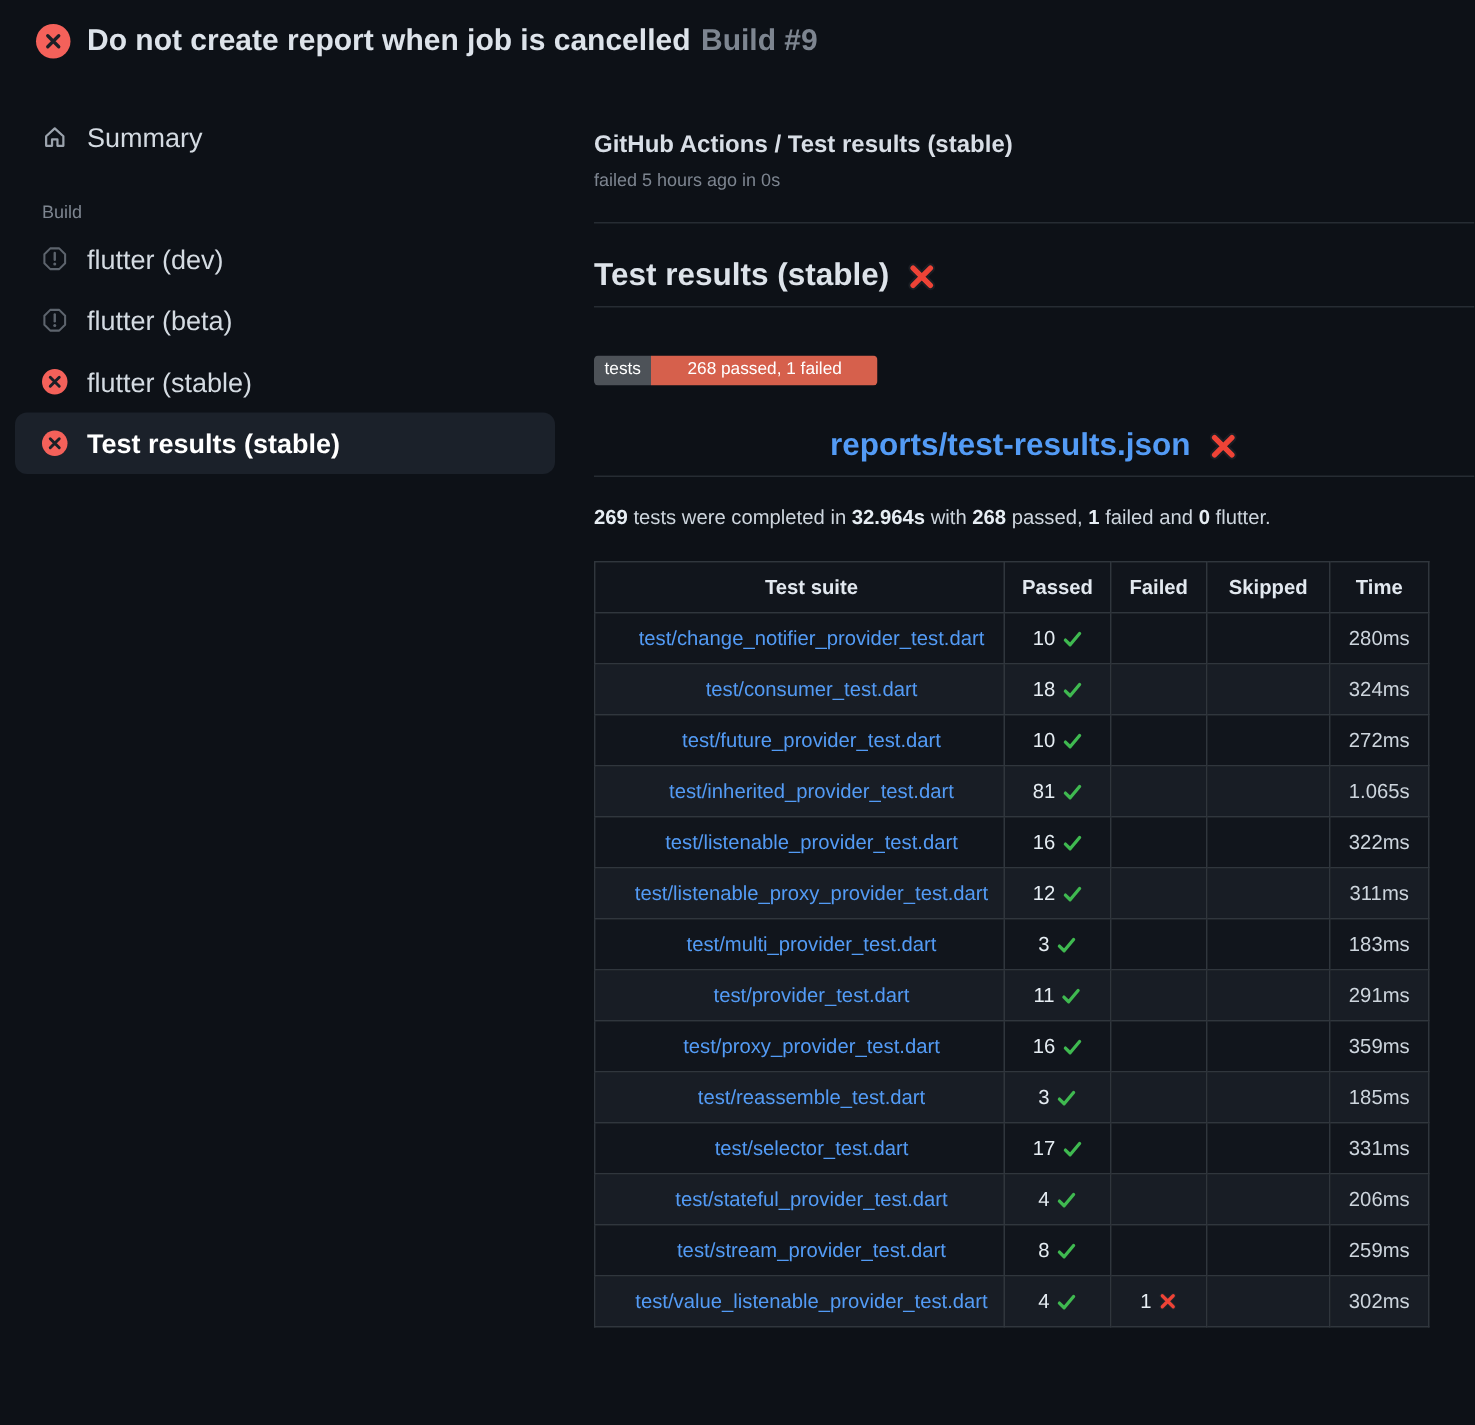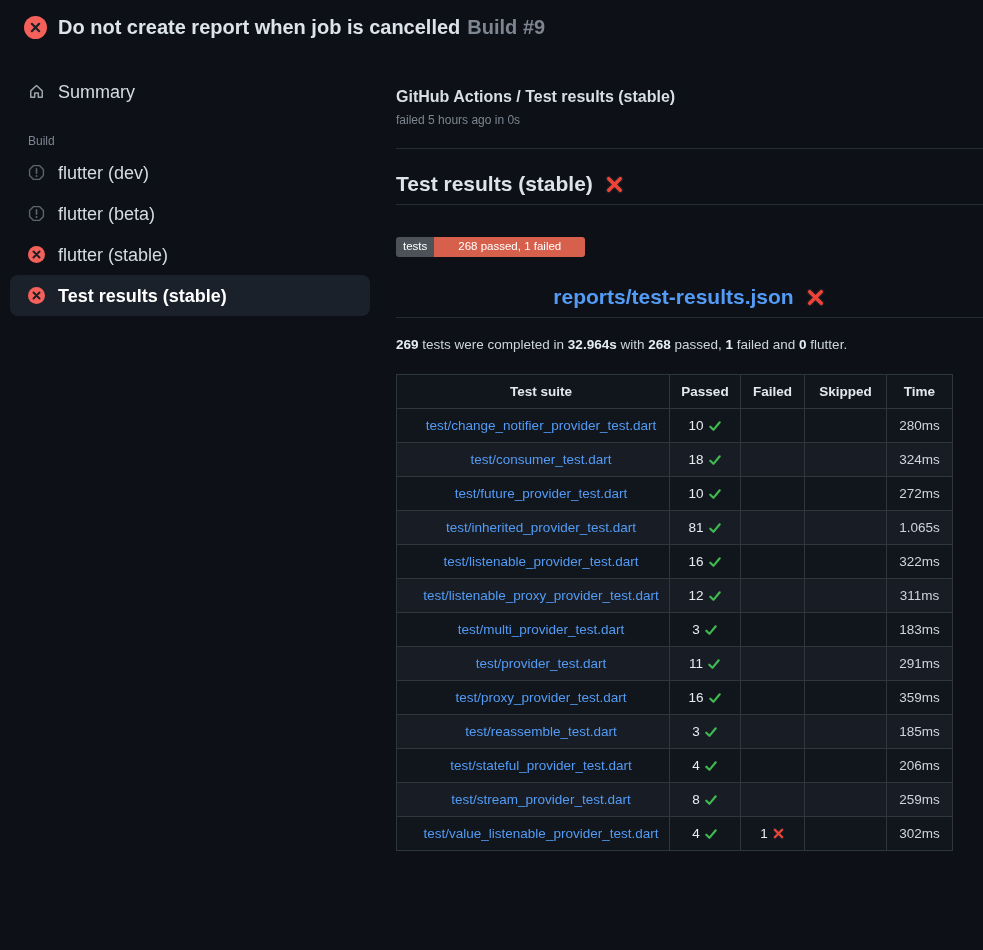--- a/index.html
+++ b/index.html
@@ -379,20 +379,38 @@
           </td>
     <td class="c-num">
             <span class="cellflex">
               <span class="num f-num"></span>
       </span>
           </td>
     <td class="c-num"><span class="num s-num"></span></td>
     <td class="c-num"><span class="time-val">185ms</span></td>
   </tr>
 
+  <tr>
+    <td class="c-suite"><a class="suite-link">test/selector_test.dart</a></td>
+    <td class="c-num">
+            <span class="cellflex">
+              <span class="num p-num">17</span>
+      <svg class="check" width="14" height="14" viewBox="0 0 16 16">
+        <path d="M2.6 8.8 L6.2 12.4 L13.4 3.8" stroke="#3fb950" stroke-width="2.5" stroke-linecap="round" stroke-linejoin="round" fill="none"></path>
+      </svg>
+            </span>
+          </td>
+    <td class="c-num">
+            <span class="cellflex">
+              <span class="num f-num"></span>
+      </span>
+          </td>
+    <td class="c-num"><span class="num s-num"></span></td>
+    <td class="c-num"><span class="time-val">331ms</span></td>
+  </tr>
 
   <tr>
     <td class="c-suite"><a class="suite-link">test/stateful_provider_test.dart</a></td>
     <td class="c-num">
             <span class="cellflex">
               <span class="num p-num">4</span>
       <svg class="check" width="14" height="14" viewBox="0 0 16 16">
         <path d="M2.6 8.8 L6.2 12.4 L13.4 3.8" stroke="#3fb950" stroke-width="2.5" stroke-linecap="round" stroke-linejoin="round" fill="none"></path>
       </svg>
             </span>

